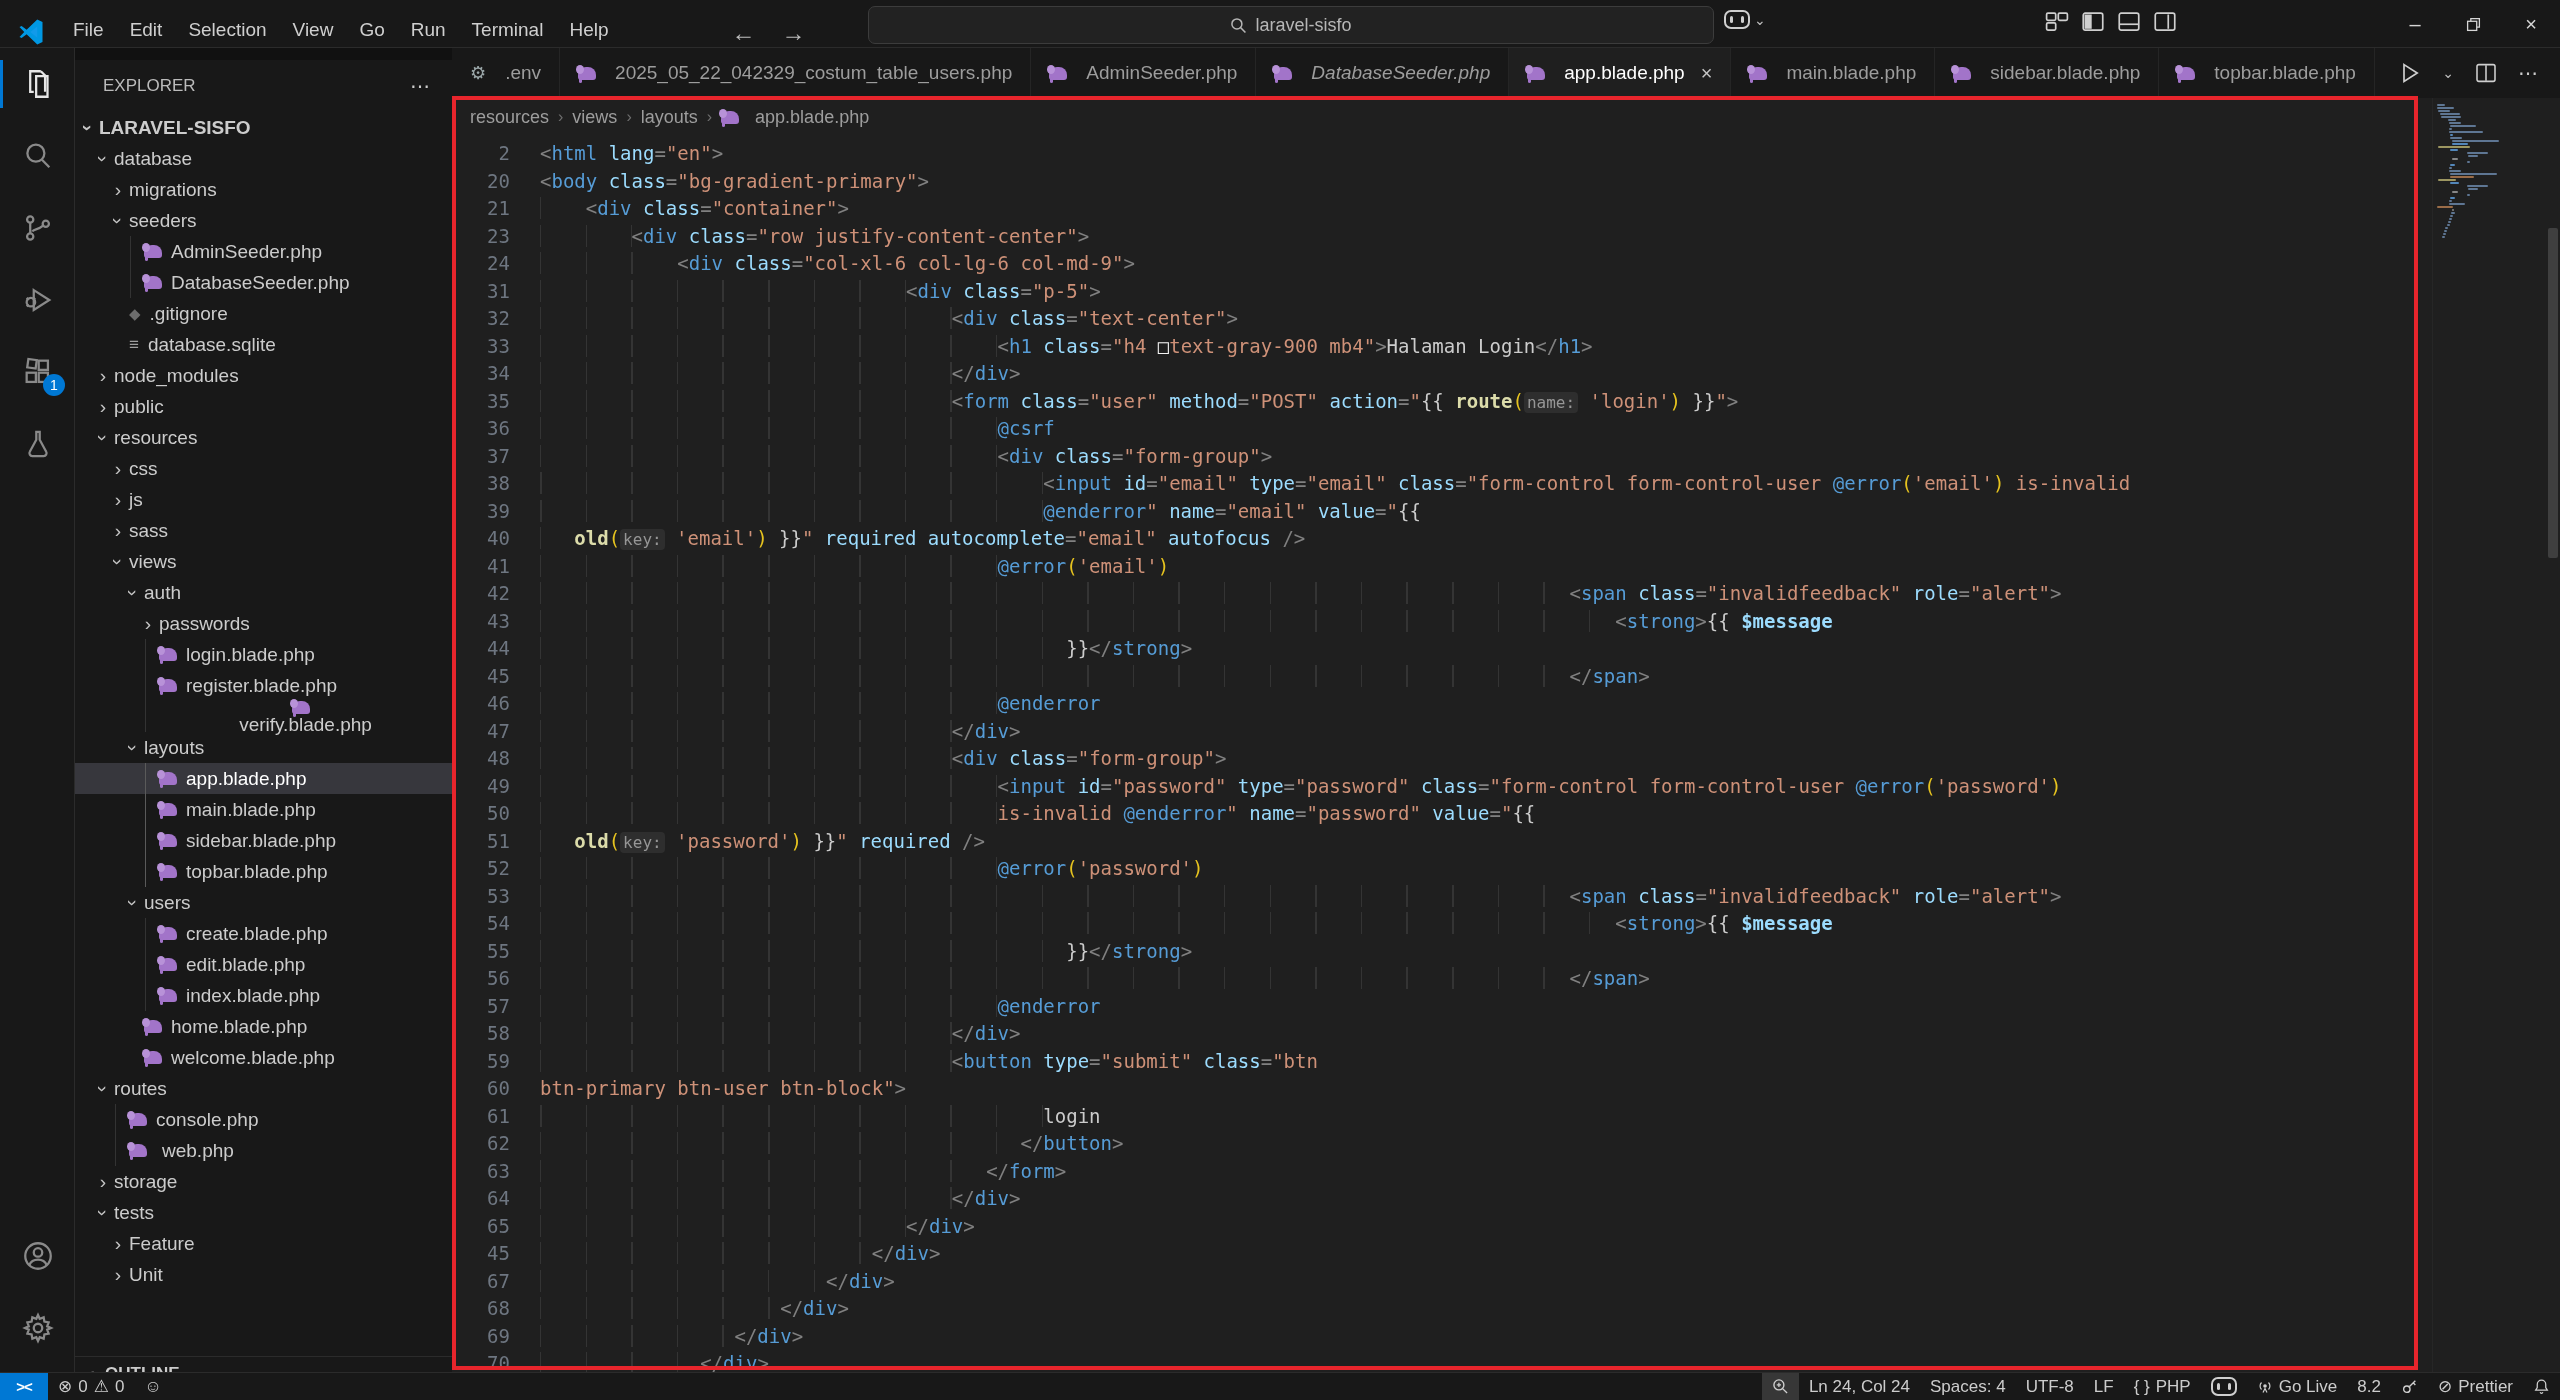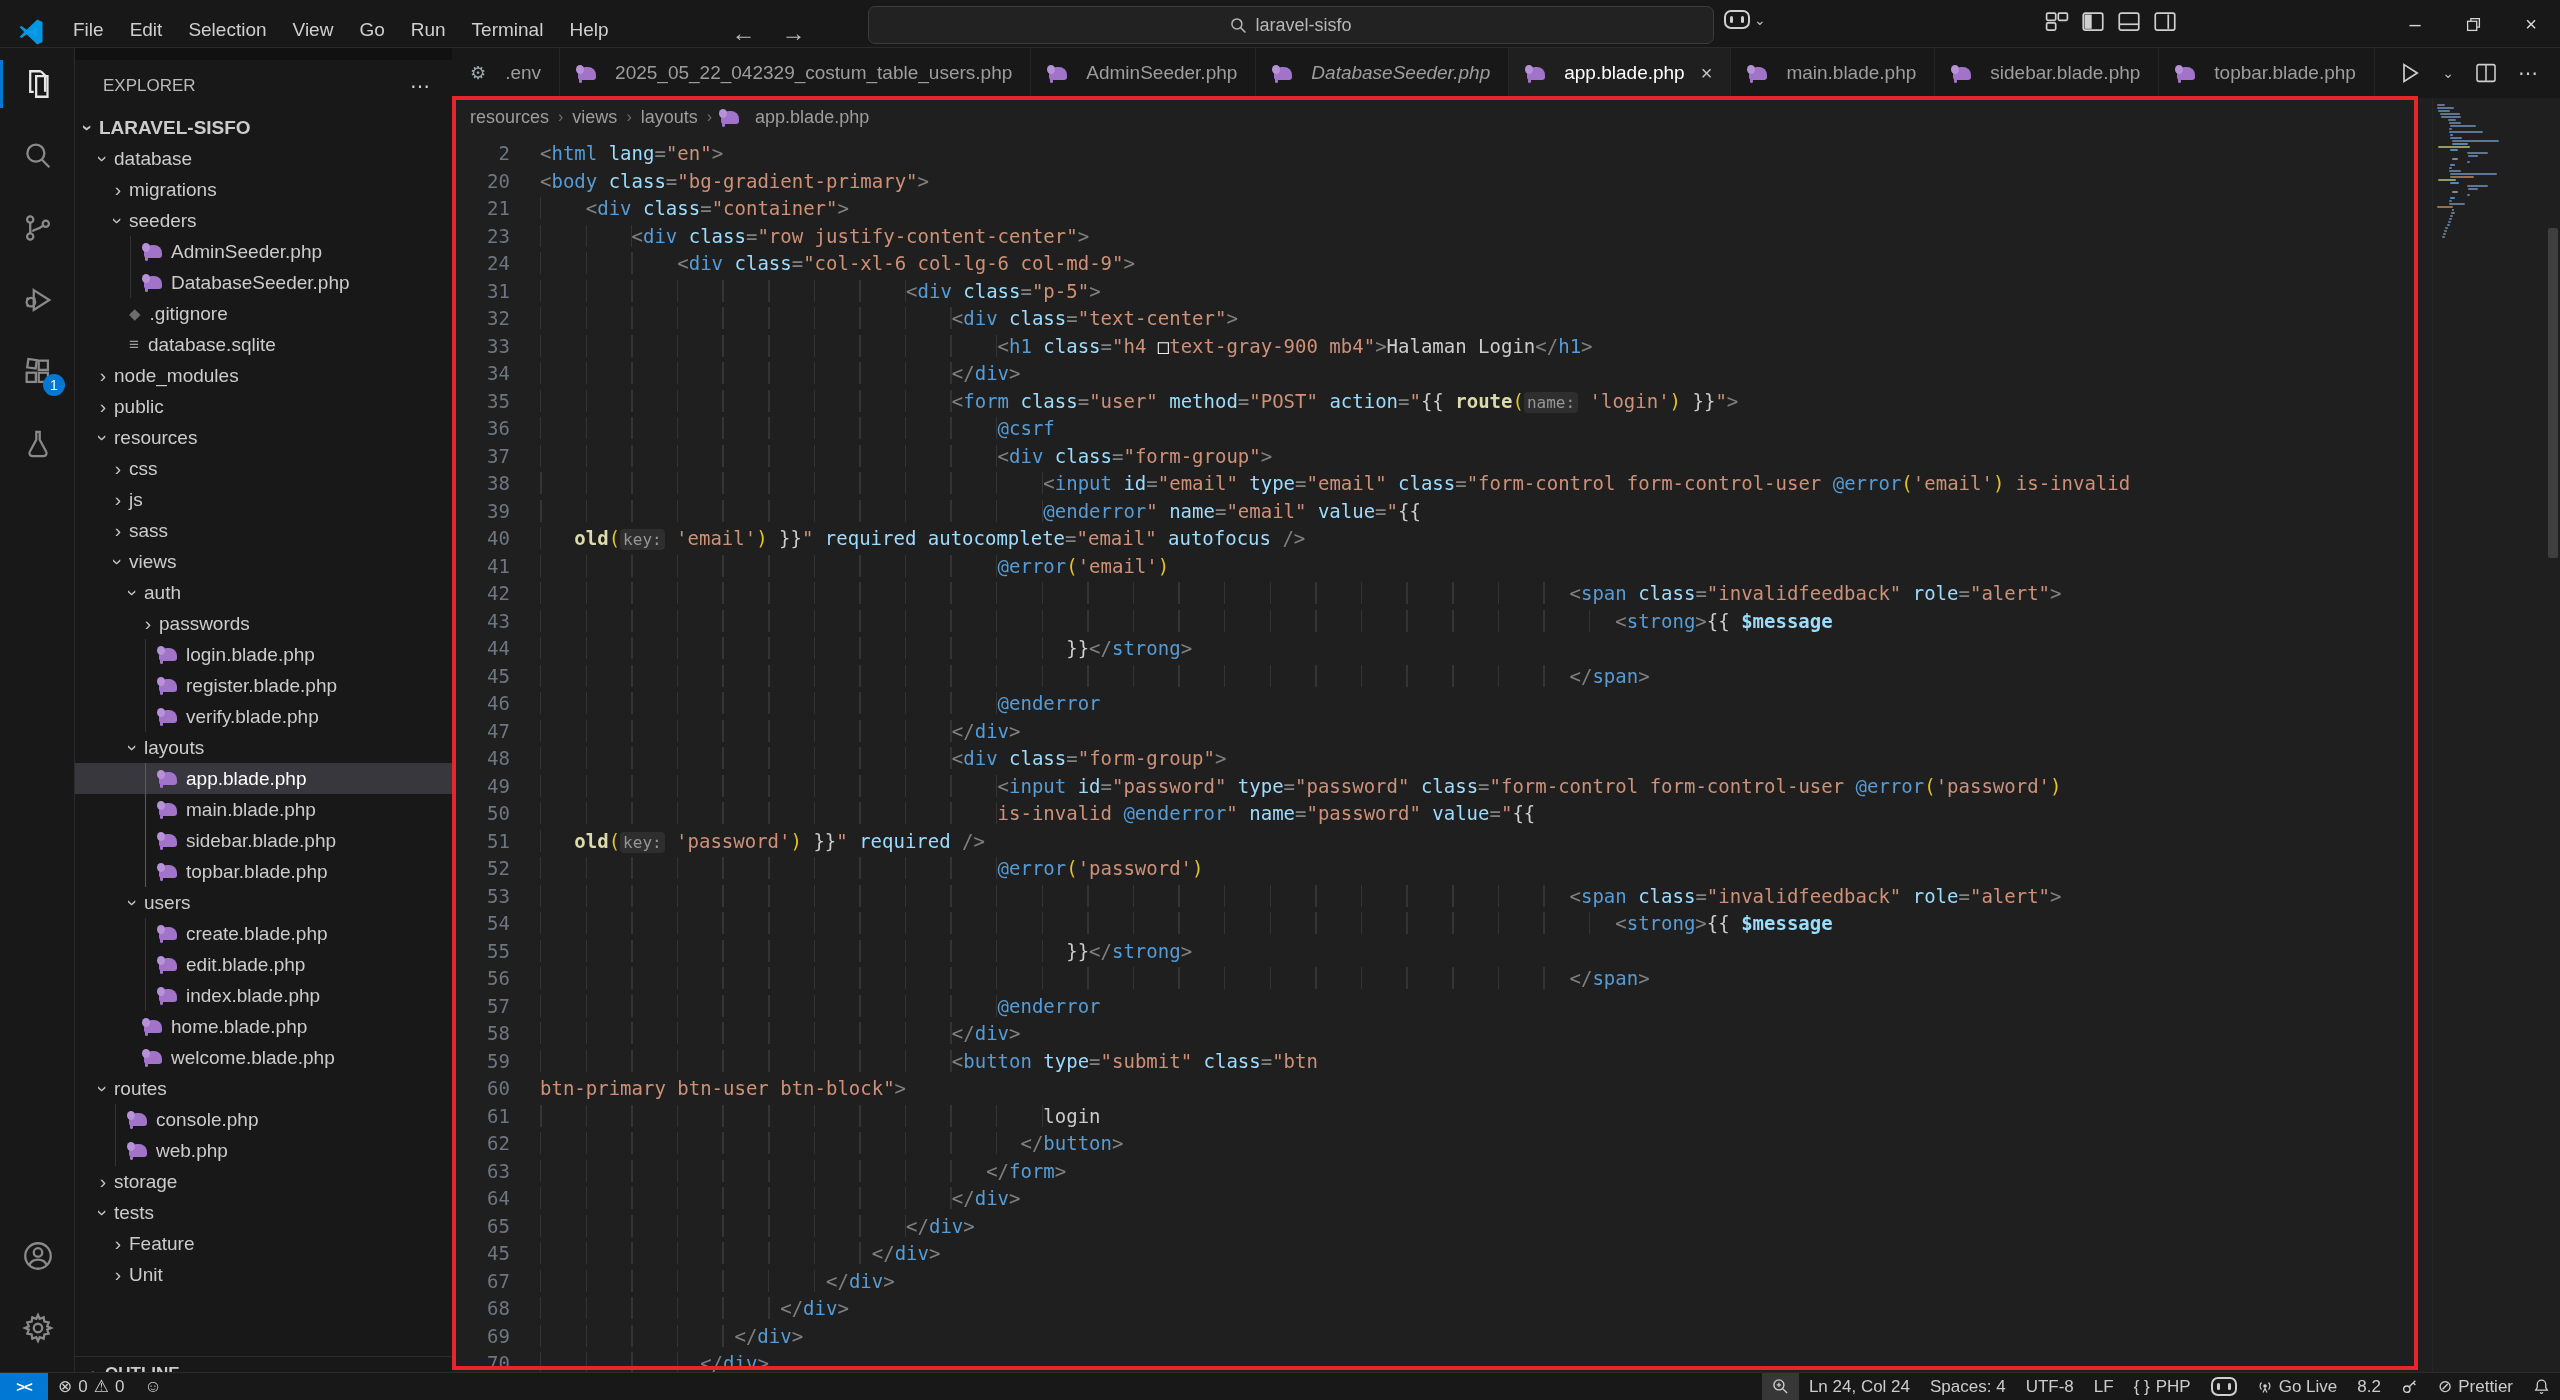--- a/index.html
+++ b/index.html
@@ -301,86 +301,86 @@
       <div class="trow" style="padding-left: 84px;">
         <span class="gline" style="left: 70px; background: rgb(51, 51, 51);"></span>
         <span class="ticon icon-php"></span>
         <span>login.blade.php</span>
       </div>
       <div class="trow" style="padding-left: 84px;">
         <span class="gline" style="left: 70px; background: rgb(51, 51, 51);"></span>
         <span class="ticon icon-php"></span>
         <span>register.blade.php</span>
       </div>
+      <div class="trow" style="padding-left: 84px; flex-direction: column;">
+        <span class="gline" style="left: 70px; background: rgb(51, 51, 51);"></span>
+        <span class="ticon icon-php"></span>
+        <span>verify.blade.php</span>
+      </div>
+      <div class="trow" style="padding-left: 47px;">
+        <span class="tchev down">›</span>
+        <span>layouts</span>
+      </div>
+      <div class="trow selected" style="padding-left: 84px;">
+        <span class="gline" style="left: 70px; background: rgb(90, 90, 90);"></span>
+        <span class="ticon icon-php"></span>
+        <span>app.blade.php</span>
+      </div>
+      <div class="trow" style="padding-left: 84px;">
+        <span class="gline" style="left: 70px; background: rgb(90, 90, 90);"></span>
+        <span class="ticon icon-php"></span>
+        <span>main.blade.php</span>
+      </div>
+      <div class="trow" style="padding-left: 84px;">
+        <span class="gline" style="left: 70px; background: rgb(90, 90, 90);"></span>
+        <span class="ticon icon-php"></span>
+        <span>sidebar.blade.php</span>
+      </div>
+      <div class="trow" style="padding-left: 84px;">
+        <span class="gline" style="left: 70px; background: rgb(90, 90, 90);"></span>
+        <span class="ticon icon-php"></span>
+        <span>topbar.blade.php</span>
+      </div>
+      <div class="trow" style="padding-left: 47px;">
+        <span class="tchev down">›</span>
+        <span>users</span>
+      </div>
       <div class="trow" style="padding-left: 84px;">
         <span class="gline" style="left: 70px; background: rgb(51, 51, 51);"></span>
         <span class="ticon icon-php"></span>
-        <span>verify.blade.php</span>
-      </div>
-      <div class="trow" style="padding-left: 47px;">
-        <span class="tchev down">›</span>
-        <span>layouts</span>
-      </div>
-      <div class="trow selected" style="padding-left: 84px;">
-        <span class="gline" style="left: 70px; background: rgb(90, 90, 90);"></span>
-        <span class="ticon icon-php"></span>
-        <span>app.blade.php</span>
-      </div>
-      <div class="trow" style="padding-left: 84px;">
-        <span class="gline" style="left: 70px; background: rgb(90, 90, 90);"></span>
-        <span class="ticon icon-php"></span>
-        <span>main.blade.php</span>
-      </div>
-      <div class="trow" style="padding-left: 84px;">
-        <span class="gline" style="left: 70px; background: rgb(90, 90, 90);"></span>
-        <span class="ticon icon-php"></span>
-        <span>sidebar.blade.php</span>
-      </div>
-      <div class="trow" style="padding-left: 84px;">
-        <span class="gline" style="left: 70px; background: rgb(90, 90, 90);"></span>
-        <span class="ticon icon-php"></span>
-        <span>topbar.blade.php</span>
-      </div>
-      <div class="trow" style="padding-left: 47px;">
-        <span class="tchev down">›</span>
-        <span>users</span>
+        <span>create.blade.php</span>
       </div>
       <div class="trow" style="padding-left: 84px;">
         <span class="gline" style="left: 70px; background: rgb(51, 51, 51);"></span>
         <span class="ticon icon-php"></span>
-        <span>create.blade.php</span>
+        <span>edit.blade.php</span>
       </div>
       <div class="trow" style="padding-left: 84px;">
         <span class="gline" style="left: 70px; background: rgb(51, 51, 51);"></span>
         <span class="ticon icon-php"></span>
-        <span>edit.blade.php</span>
-      </div>
-      <div class="trow" style="padding-left: 84px;">
-        <span class="gline" style="left: 70px; background: rgb(51, 51, 51);"></span>
-        <span class="ticon icon-php"></span>
         <span>index.blade.php</span>
       </div>
       <div class="trow" style="padding-left: 69px;">
         <span class="ticon icon-php"></span>
         <span>home.blade.php</span>
       </div>
       <div class="trow" style="padding-left: 69px;">
         <span class="ticon icon-php"></span>
         <span>welcome.blade.php</span>
       </div>
       <div class="trow" style="padding-left: 17px;">
         <span class="tchev down">›</span>
         <span>routes</span>
       </div>
       <div class="trow" style="padding-left: 54px;">
         <span class="gline" style="left: 40px; background: rgb(51, 51, 51);"></span>
         <span class="ticon icon-php"></span>
         <span>console.php</span>
       </div>
-      <div class="trow" style="padding-left: 54px;">
+      <div class="trow" style="padding-left: 54px; gap: 6px;">
         <span class="gline" style="left: 40px; background: rgb(51, 51, 51);"></span>
         <span class="ticon icon-php"></span>
         <span>web.php</span>
       </div>
       <div class="trow" style="padding-left: 17px;">
         <span class="tchev">›</span>
         <span>storage</span>
       </div>
       <div class="trow" style="padding-left: 17px;">
         <span class="tchev down">›</span>

